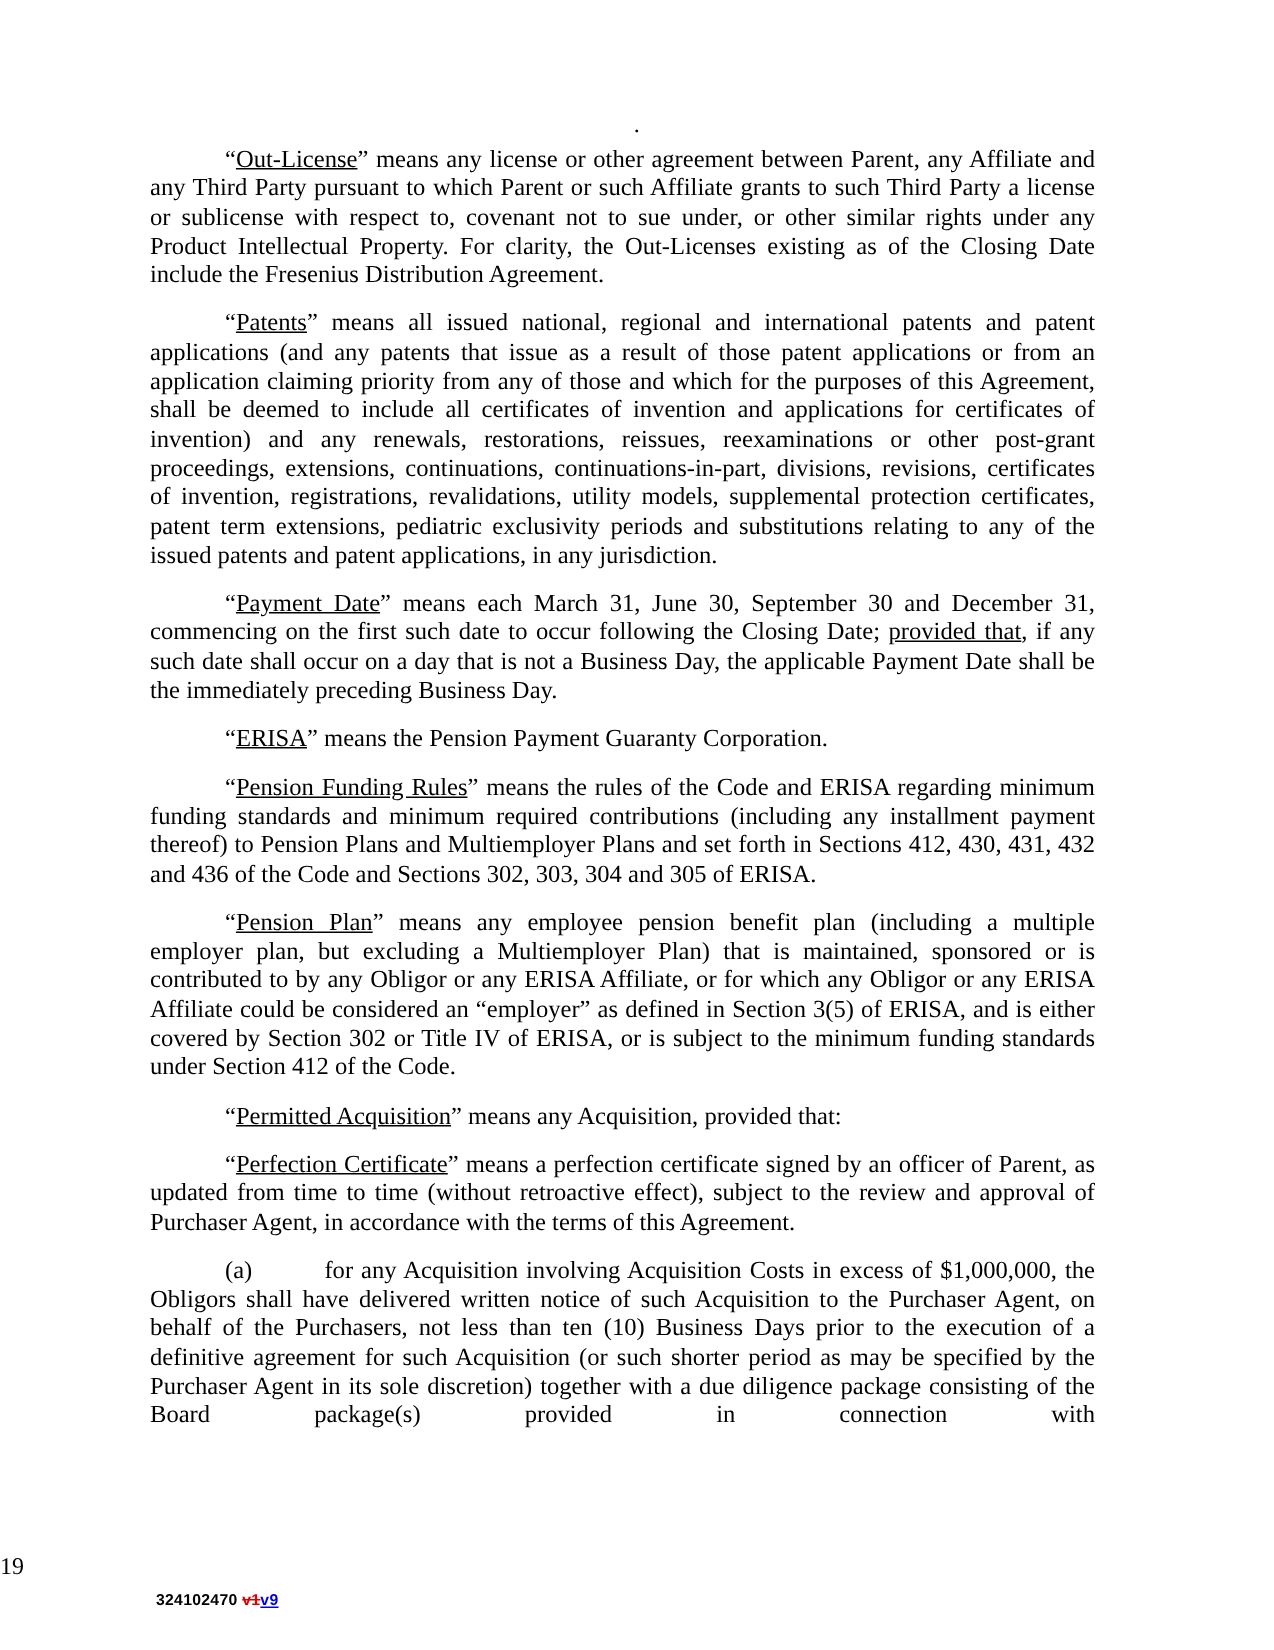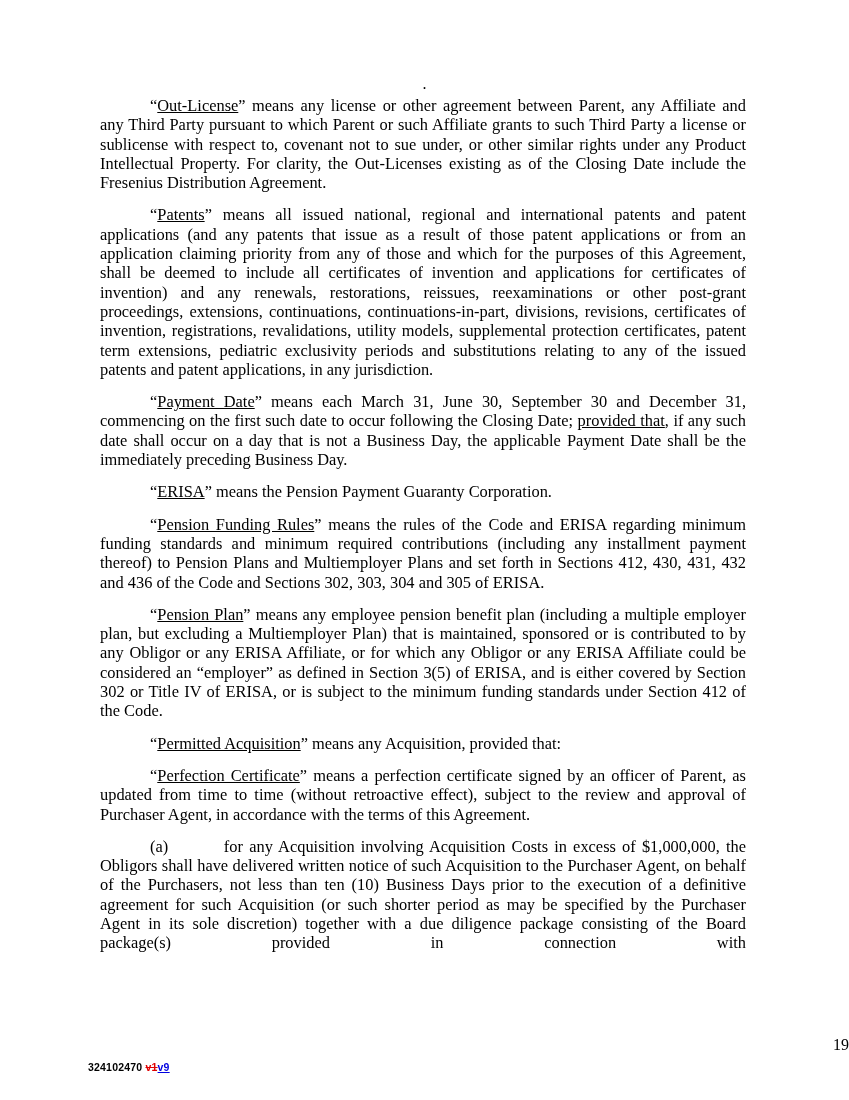--- a/index.html
+++ b/index.html
@@ -28,41 +28,41 @@
   .content {
     position: absolute;
     top: 96px;
     left: 100px;
     width: 646px;
     font-size: 16.4px;
     line-height: 19.3px;
     text-align: justify;
   }
   .para {
-    margin: 0 0 13px 0;
+    margin: 0 16px 13px 0;
     text-indent: 50px;
   }
   .para:last-child {
     text-align-last: justify;
   }
   .underline {
     text-decoration: underline;
   }
   .page-number {
     position: absolute;
     top: 1036px;
     left: 0;
     right: 0;
-    text-align: right;
+    text-align: left;
     font-size: 16px;
   }
   .doc-id {
     position: absolute;
     top: 1061px;
-    left: 88px;
+    left: 104px;
     font-family: "Liberation Sans", "DejaVu Sans", sans-serif;
     font-size: 10.5px;
     font-weight: 700;
     letter-spacing: 0.2px;
   }
   .doc-id .strike {
     color: var(--deleted-color, #e00000);
     text-decoration: line-through;
   }
   .doc-id .insert {

